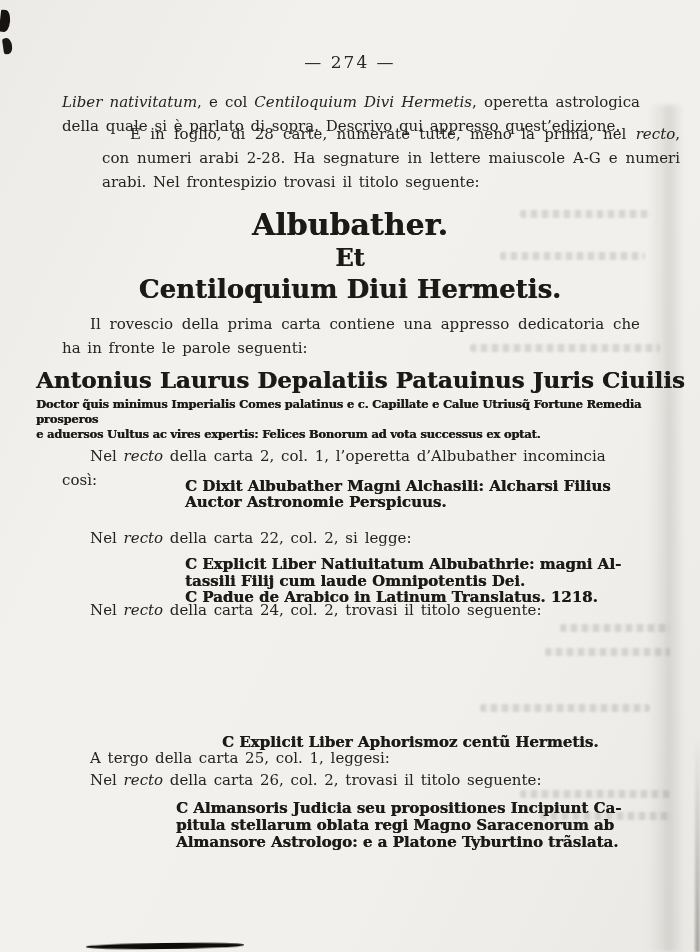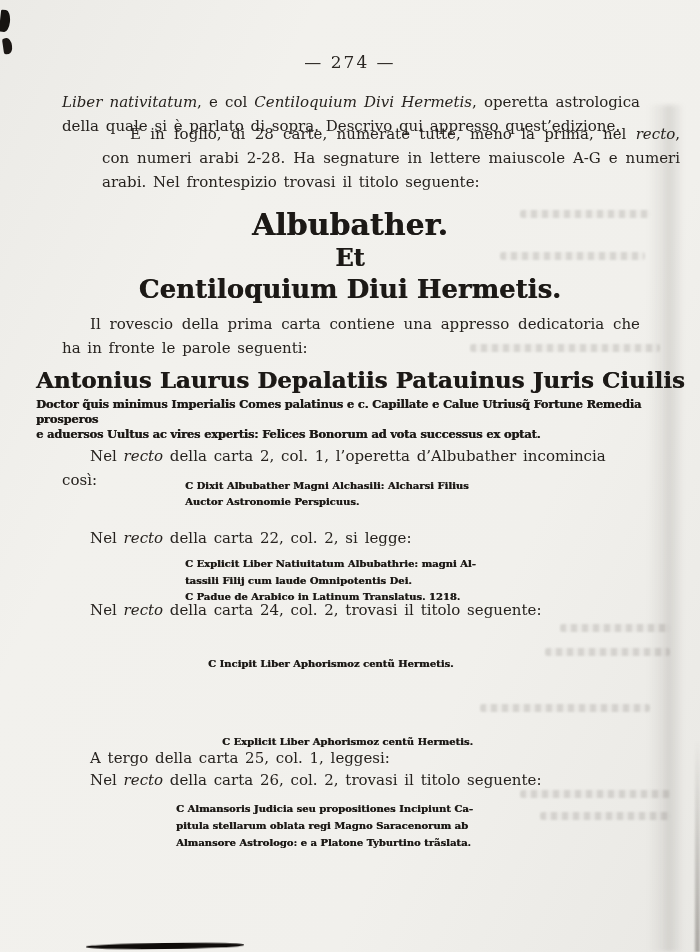--- a/index.html
+++ b/index.html
@@ -31,21 +31,21 @@
     word-spacing:2px;color:#26221e;}
   .indent{text-indent:28px;}
   .single{text-align:left;}
   .bl{font-weight:700;color:#1c1916;text-shadow:0.4px 0 0 rgba(25,21,18,0.85);}
   .title-block{top:206px;left:0;width:700px;text-align:center;}
   .title-l1{font-size:30px;line-height:37px;}
   .title-l2{font-size:24px;line-height:30px;}
   .title-l3{font-size:26px;line-height:33px;}
   .ded-l1{top:366px;left:36px;width:628px;text-align:center;font-size:23px;line-height:28px;white-space:nowrap;}
   .ded-sm{top:397px;left:36px;width:630px;font-size:11.5px;line-height:15px;letter-spacing:-0.2px;}
-  .quote{font-size:10px;line-height:16px;}
+  .quote{font-size:15px;line-height:16px;}
   .q1{top:478px;left:185px;}
   .q2{top:556px;left:185px;line-height:16.5px;}
   .q3{top:656px;left:208px;}
   .q4{top:734px;left:222px;}
   .q5{top:800px;left:176px;line-height:17px;}
   i{font-style:italic;}
 </style>
 </head>
 <body>
 
@@ -105,21 +105,20 @@
   <div class="abs quote bl q2">
     <div>C Explicit Liber Natiuitatum Albubathrie: magni Al-</div>
     <div>tassili Filij cum laude Omnipotentis Dei.</div>
     <div>C Padue de Arabico in Latinum Translatus. 1218.</div>
   </div>
 
   <div class="abs bodytext indent single" style="top:598px;">
     <span>Nel </span><i>recto</i><span> della carta 24, col. 2, trovasi il titolo seguente:</span>
   </div>
 
-  <div class="abs quote bl q3">C Incipit Liber Aphorismoz centũ Hermetis.</div>
 
   <div class="abs bodytext indent single" style="top:700px;margin-top:46px;">A tergo della carta 25, col. 1, leggesi:</div>
 
   <div class="abs quote bl q4">C Explicit Liber Aphorismoz centũ Hermetis.</div>
 
   <div class="abs bodytext indent single" style="top:768px;">
     <span>Nel </span><i>recto</i><span> della carta 26, col. 2, trovasi il titolo seguente:</span>
   </div>
 
   <div class="abs quote bl q5">

